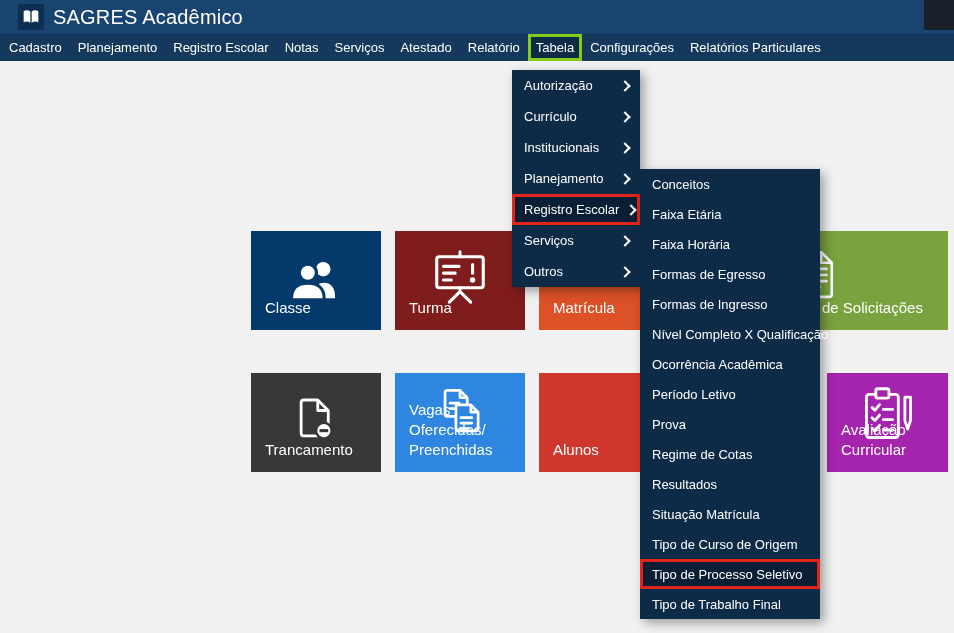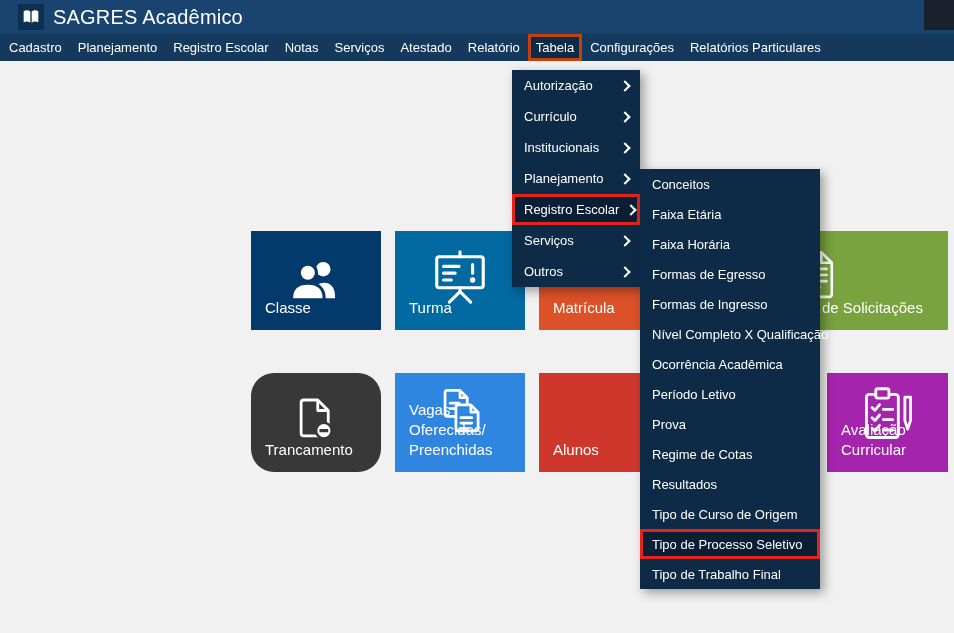--- a/index.html
+++ b/index.html
@@ -11,21 +11,21 @@
   .logo{width:26px;height:26px;background:#0d2f52;margin-left:18px;
     display:flex;align-items:center;justify-content:center;flex:0 0 auto;}
   .logo svg{width:20px;height:20px;display:block;}
   .app-title{color:#fff;font-size:20px;margin-left:9px;font-weight:400;letter-spacing:.2px;}
   .corner-box{position:absolute;right:0;top:0;width:30px;height:30px;background:#1a212c;}
 
   
   .menubar{height:27px;background:#15395d;display:flex;align-items:center;padding-left:1px;}
   .mb-item{color:#fff;font-size:13px;height:27px;line-height:27px;padding:0 8px;
     cursor:pointer;white-space:nowrap;box-sizing:border-box;}
-  .mb-item.hl{height:27px;line-height:21px;padding:0 5px;border:3px solid #c2410c;
+  .mb-item.hl{height:27px;line-height:21px;padding:0 5px;border:3px solid #84cc16;
     background:#0d2b47;}
 
   
   .tiles{position:absolute;left:251px;top:203px;z-index:1;display:grid;
     grid-template-columns:130px 130px 130px 130px 121px;
     grid-template-rows:127px 127px;column-gap:14px;row-gap:15px;}
   .tile{position:relative;color:#fff;cursor:pointer;overflow:hidden;margin-top:28px;}
   .tile-wide{grid-column:4 / 6;}
   .t-avaliacao{grid-column:5;grid-row:2;}
   .tile-icon{position:absolute;left:50%;transform:translateX(-50%);}
@@ -92,21 +92,21 @@
           <path d="M29 50c0-10 5-15 12-15s12 5 12 15v2H29z"></path>
           <circle cx="23" cy="24" r="9.5" stroke="#04396c" stroke-width="3.5"></circle>
           <path d="M5 52c0-11 7-16.5 18-16.5S41 41 41 52v2H5z" stroke="#04396c" stroke-width="3.5"></path>
         </g>
       </svg>
       <div class="tile-labels">
         <div>Classe</div>
       </div>
     </div>
 
-    <div class="tile" style="background-color: #0369a1;">
+    <div class="tile" style="background-color: #7f1d1d;">
       <svg class="tile-icon" style="top:16px;width:62px;height:62px" viewBox="0 0 64 64" fill="none" stroke="#fff" stroke-width="3.2" stroke-linecap="round" stroke-linejoin="round">
         <path d="M32 5v5"></path>
         <rect x="8" y="10" width="48" height="32" rx="2.5"></rect>
         <path d="M15 20h16M15 27h12M15 34h8"></path>
         <path d="M45 18v9"></path>
         <circle cx="45" cy="34" r="1.2" fill="#fff"></circle>
         <path d="M32 42v4M32 46L21 57M32 46l11 11"></path>
       </svg>
       <div class="tile-labels">
         <div>Turma</div>
@@ -123,21 +123,21 @@
       <svg class="tile-icon" style="top:16px;width:56px;height:56px" viewBox="0 0 64 64" fill="none" stroke="#fff" stroke-width="3" stroke-linejoin="round">
         <path d="M16 6h22l12 12v36a3 3 0 0 1-3 3H16a3 3 0 0 1-3-3V9a3 3 0 0 1 3-3z"></path>
         <path d="M38 6v12h12"></path>
         <path d="M20 25h24M20 32h24M20 39h24M20 46h16" stroke-linecap="round"></path>
       </svg>
       <div class="tile-labels">
         <div>de Solicitações</div>
       </div>
     </div>
 
-    <div class="tile" style="background-color: rgb(56, 56, 56); border-radius: 23px;">
+    <div class="tile" style="background-color: rgb(56, 56, 56);">
       <svg class="tile-icon" style="top:20px;width:56px;height:56px" viewBox="0 0 64 64" fill="none" stroke="#fff" stroke-width="3.2" stroke-linejoin="round">
         <path d="M18 8h16l12 12v26a3 3 0 0 1-3 3H18a3 3 0 0 1-3-3V11a3 3 0 0 1 3-3z"></path>
         <path d="M34 8v12h12"></path>
         <circle cx="41" cy="43" r="9" fill="#fff" stroke="#383838" stroke-width="3"></circle>
         <path d="M36 43h10" stroke="#383838" stroke-width="3.6"></path>
       </svg>
       <div class="tile-labels">
         <div>Trancamento</div>
       </div>
     </div>
@@ -255,20 +255,23 @@
       </div>
 
       <div class="panel-item">
         <span class="pi-label">Regime de Cotas</span>
       </div>
 
       <div class="panel-item">
         <span class="pi-label">Resultados</span>
       </div>
 
+      <div class="panel-item">
+        <span class="pi-label">Situação Matrícula</span>
+      </div>
 
       <div class="panel-item">
         <span class="pi-label">Tipo de Curso de Origem</span>
       </div>
 
       <div class="panel-item hl">
         <span class="pi-label">Tipo de Processo Seletivo</span>
       </div>
 
       <div class="panel-item">

